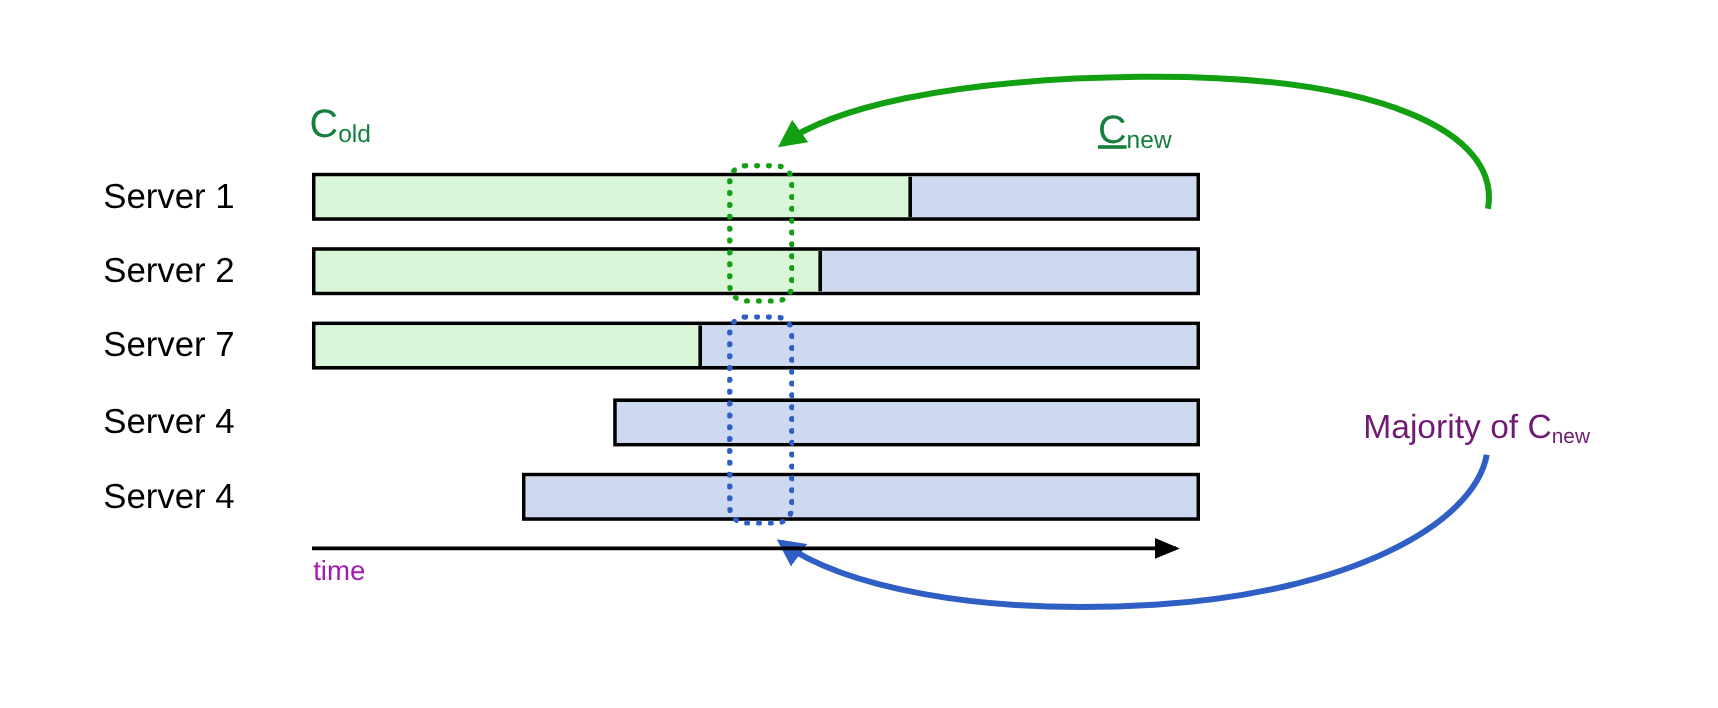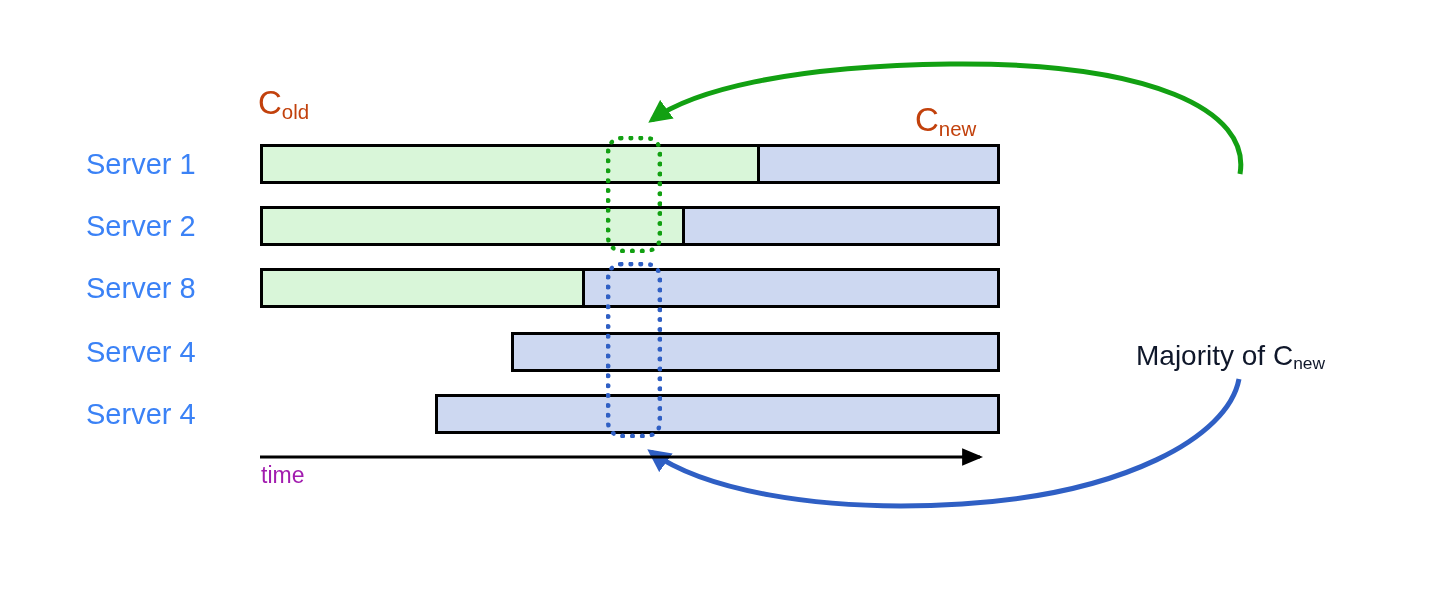--- a/index.html
+++ b/index.html
@@ -3,37 +3,37 @@
 <meta charset="utf-8">
 <style>
   html,body{margin:0;padding:0;background:#ffffff;}
   .stage{
     position:relative;width:1432px;height:590px;background:#ffffff;
     font-family:"Liberation Sans","DejaVu Sans",sans-serif;overflow:hidden;
   }
   .svg-layer{position:absolute;left:0;top:0;width:1432px;height:590px;pointer-events:none;}
   .server-label{
     position:absolute;left:86px;height:40px;line-height:40px;
-    font-size:29px;color:#3b82f6;white-space:nowrap;
+    font-size:29px;color:#000000;white-space:nowrap;
   }
   .bar{
     position:absolute;height:40px;box-sizing:border-box;
     border:3px solid #000;display:flex;overflow:hidden;
   }
   .seg-old{height:100%;box-sizing:border-box;border-right:3px solid #000;}
   .seg-new{height:100%;flex:1;}
   .config-label{
-    position:absolute;font-size:33px;color:#c2410c;white-space:nowrap;
+    position:absolute;font-size:33px;color:#15803d;white-space:nowrap;
   }
   .config-label .sub,.legend .sub{font-size:0.62em;vertical-align:-0.22em;}
   .legend{
     position:absolute;font-size:28px;white-space:nowrap;
   }
   .legend-old{color:#169a16;}
-  .legend-new{color:#0f172a;}
+  .legend-new{color:#701a75;}
   .majority-box{
     position:absolute;box-sizing:border-box;border-radius:15px;
   }
   .majority-box.old{border:5px dotted #12a012;}
   .majority-box.new{border:5px dotted #2f5fc4;}
   .time-label{
     position:absolute;left:261px;top:462px;font-size:23px;color:#a21caf;
   }
   .watermark{
     position:absolute;right:14px;top:549px;font-size:19px;color:#cbcbcb;
@@ -61,36 +61,36 @@
     <path d="M 1240 174 C 1251 110, 1150 62, 950 64 C 786 66 692 91 652 120" fill="none" stroke="#12a012" stroke-width="5" marker-end="url(#arrow-green)"></path>
 
     <path d="M 1239 379 C 1228 438, 1122 494, 962 504 C 812 513 701 488 651 452" fill="none" stroke="#2f5fc4" stroke-width="5" marker-end="url(#arrow-blue)"></path>
 
     <line x1="260" y1="457" x2="980" y2="457" stroke="#000000" stroke-width="3" marker-end="url(#arrow-black)"></line>
   </svg>
 
   <div class="config-label" style="left:258px;top:84px;">
     <span>C</span><span class="sub">old</span>
   </div>
-  <div class="config-label" style="left:915px;top:101px;">
+  <div class="config-label" style="left:915px;top:89px;text-decoration:underline;">
     <span>C</span><span class="sub">new</span>
   </div>
 
   <div>
       <div class="server-label" style="top: 144px;">Server 1</div>
       <div class="bar" style="left: 260px; top: 144px; width: 740px; height: 40px;">
         <div class="seg-old" style="width: 497px; background: rgb(217, 246, 217);"></div>
         <div class="seg-new" style="background: rgb(205, 216, 241);"></div>
       </div>
       <div class="server-label" style="top: 206px;">Server 2</div>
       <div class="bar" style="left: 260px; top: 206px; width: 740px; height: 40px;">
         <div class="seg-old" style="width: 422px; background: rgb(217, 246, 217);"></div>
         <div class="seg-new" style="background: rgb(205, 216, 241);"></div>
       </div>
-      <div class="server-label" style="top: 268px;">Server 8</div>
+      <div class="server-label" style="top: 268px;">Server 7</div>
       <div class="bar" style="left: 260px; top: 268px; width: 740px; height: 40px;">
         <div class="seg-old" style="width: 322px; background: rgb(217, 246, 217);"></div>
         <div class="seg-new" style="background: rgb(205, 216, 241);"></div>
       </div>
       <div class="server-label" style="top: 332px;">Server 4</div>
       <div class="bar" style="left: 511px; top: 332px; width: 489px; height: 40px;">
         <div class="seg-new" style="background: rgb(205, 216, 241);"></div>
       </div>
       <div class="server-label" style="top: 394px;">Server 4</div>
       <div class="bar" style="left: 435px; top: 394px; width: 565px; height: 40px;">

